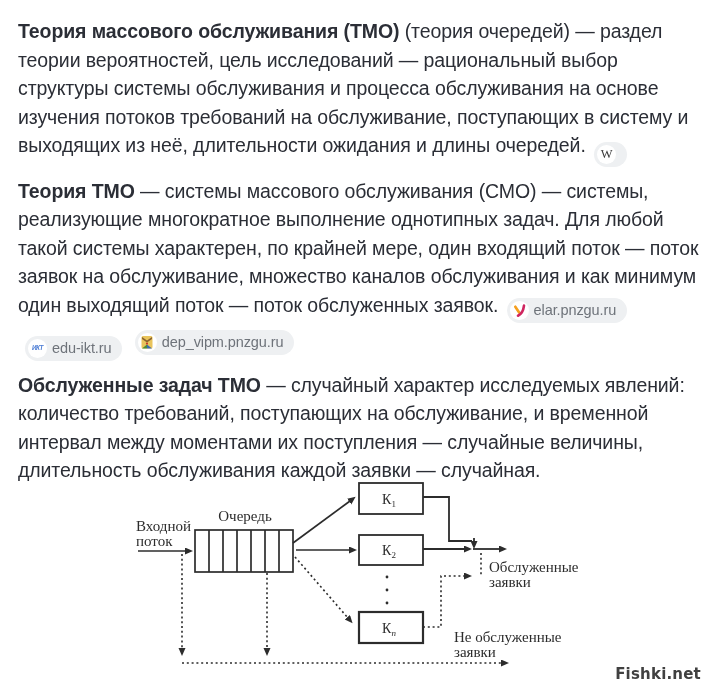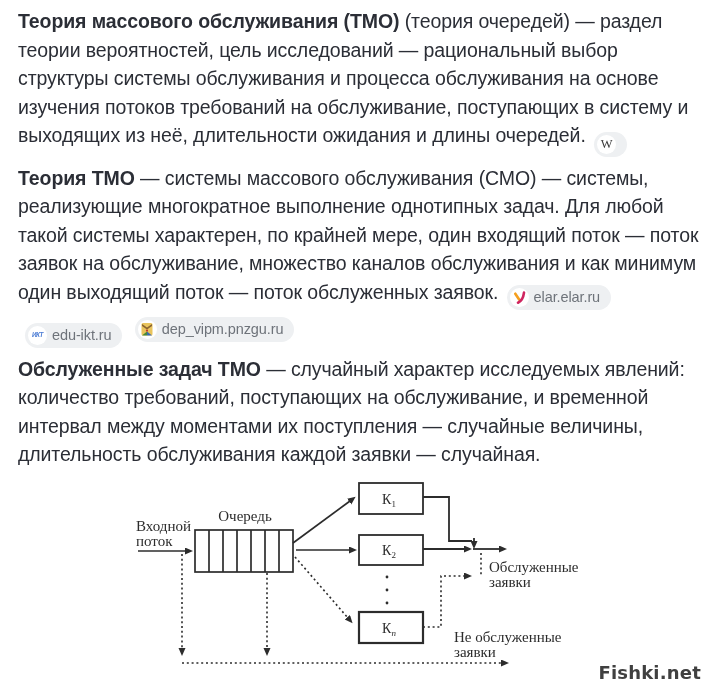--- a/index.html
+++ b/index.html
@@ -3,21 +3,21 @@
 <meta charset="utf-8">
 <style>
   * { box-sizing: border-box; }
   html,body { margin:0; padding:0; background:#fff; }
   .page {
     position:relative; width:711px; height:686px; background:#ffffff;
     font-family:"Liberation Sans", sans-serif; color:#2b2e36; overflow:hidden;
   }
   .content { padding:7px 10px 0 18px; }
   p.para {
-    margin:0 0 7px 0; font-size:19.5px; line-height:28.5px;
+    margin:10px 0 7px 0; font-size:19.5px; line-height:28.5px;
     letter-spacing:-0.1px; color:#2b2e36;
   }
   p.para b { font-weight:700; }
   .pill {
     display:inline-flex; align-items:center; gap:5px;
     height:25px; padding:0 11px 0 3px; margin-left:3px;
     background:#eef0f2; border-radius:13px;
     font-size:14.5px; color:#6e737a; vertical-align:-6px;
     white-space:nowrap; cursor:pointer;
   }
@@ -25,21 +25,21 @@
   .favicon {
     width:19px; height:19px; border-radius:50%; background:#ffffff;
     display:flex; align-items:center; justify-content:center; flex:0 0 auto;
     overflow:hidden;
   }
   .wiki-w { font-family:"Liberation Serif", serif; font-size:12.5px; color:#3a3a3a; line-height:1; }
   .ikt-glyph { font-size:7.5px; font-weight:bold; font-style:italic; color:#4a7bd4; letter-spacing:-0.6px; transform:scaleX(0.85); }
   .diagram { position:absolute; left:0; top:470px; }
   .watermark {
     position:absolute; right:10px; bottom:3px;
-    font-family:"DejaVu Sans", sans-serif; font-weight:bold; font-size:18px;
+    font-family:"DejaVu Sans", sans-serif; font-weight:bold; font-size:15px;
     color:#404040; letter-spacing:0.2px;
     text-shadow:-1px -1px 0 #fff, 1px -1px 0 #fff, -1px 1px 0 #fff, 1px 1px 0 #fff, 0 0 2px #fff;
   }
   svg text { font-family:"Liberation Serif", serif; fill:#2c2c2c; }
 </style>
 </head>
 <body>
 
 <div class="page">
   <div class="content">
@@ -53,21 +53,21 @@
     </p>
 
     <p class="para"><b>Теория ТМО</b><span> — системы массового обслуживания (СМО) — системы, реализующие многократное выполнение однотипных задач. Для любой такой системы характерен, по крайней мере, один входящий поток — поток заявок на обслуживание, множество каналов обслуживания и как минимум один выходящий поток — поток обслуженных заявок.</span>
       <span class="pill">
         <span class="favicon">
           <svg width="15" height="15" viewBox="0 0 16 16">
             <path d="M3.5,4 L7.6,10.2" stroke="#f59f1e" stroke-width="2.8" stroke-linecap="round" fill="none"></path>
             <path d="M12.8,2.8 C12.2,7.8 10.2,11.8 6.4,13.6" stroke="#cf2560" stroke-width="2.8" stroke-linecap="round" fill="none"></path>
           </svg>
         </span>
-        <span>elar.elar.ru</span>
+        <span>elar.pnzgu.ru</span>
       </span>
       <span class="pill">
         <span class="favicon">
             <span class="ikt-glyph">ИКТ</span>
           </span>
         <span>edu-ikt.ru</span>
       </span>
       <span class="pill">
         <span class="favicon">
           <svg width="14" height="15" viewBox="0 0 14 15">

